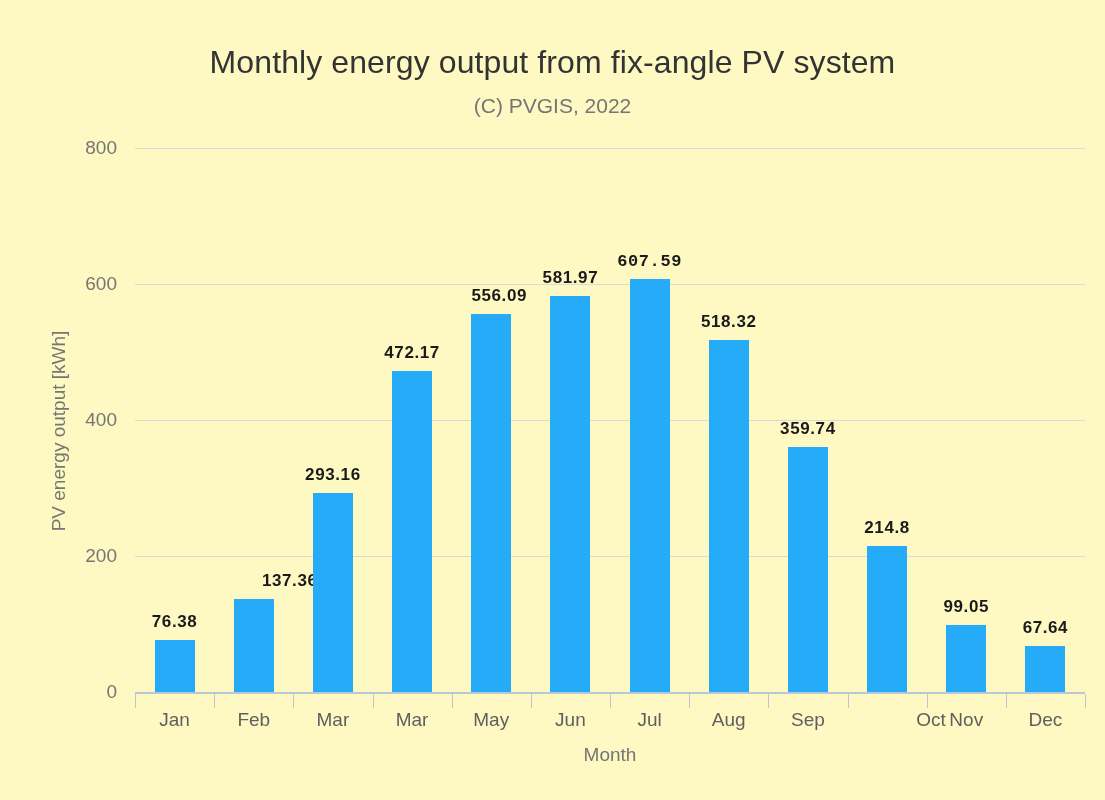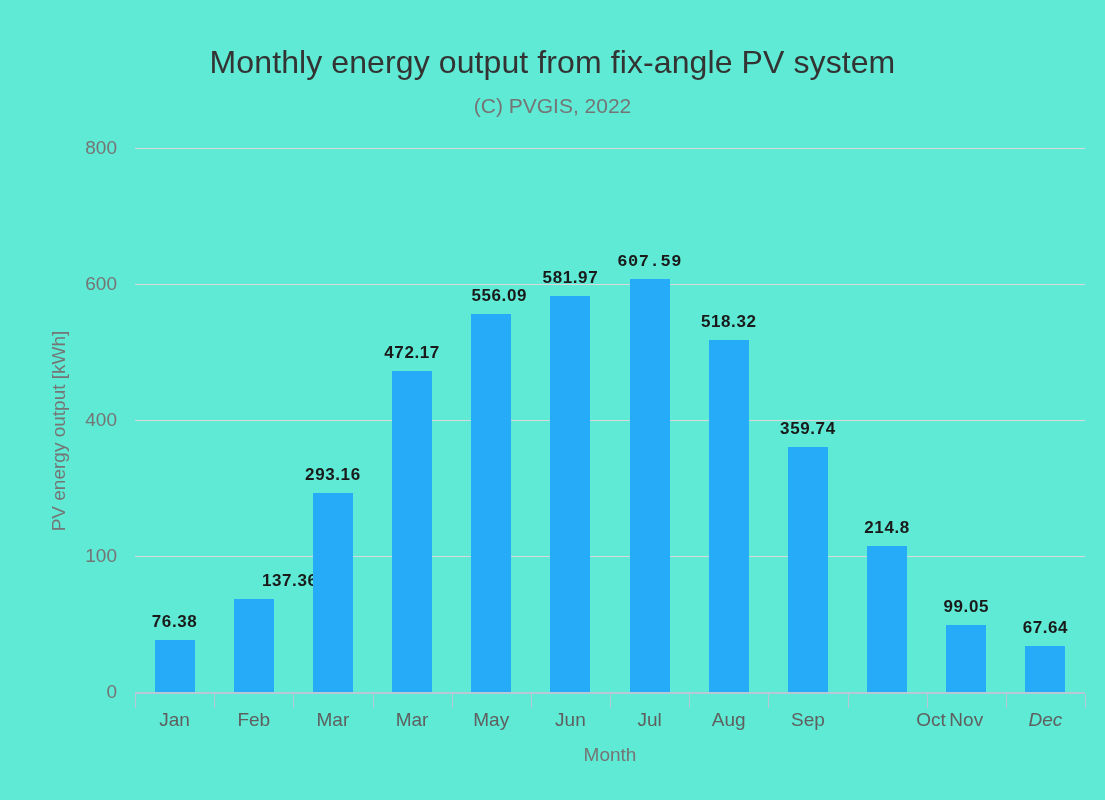--- a/index.html
+++ b/index.html
@@ -8,21 +8,21 @@
     background: #ffffff;
   }
   body {
     font-family: "Liberation Sans", sans-serif;
     -webkit-font-smoothing: antialiased;
   }
   #chart-root {
     position: relative;
     width: 1105px;
     height: 800px;
-    background: #5eead4;
+    background: #fef9c3;
     overflow: hidden;
   }
 
   
   .chart-title {
     position: absolute;
     left: 0;
     top: 44px;
     width: 1105px;
     text-align: center;
@@ -153,21 +153,21 @@
   <div class="chart-title">Monthly energy output from fix-angle PV system</div>
 
   <div class="chart-subtitle">(C) PVGIS, 2022</div>
 
   <div class="y-axis-title">PV energy output [kWh]</div>
 
   <div class="x-axis-title">Month</div>
 
   <div id="ytick-labels">
       <div class="ytick-label" style="top: 692px; left: 7px; color: rgb(117, 117, 117);">0</div>
-      <div class="ytick-label" style="top: 556px; left: 7px; color: rgb(117, 117, 117);">100</div>
+      <div class="ytick-label" style="top: 556px; left: 7px; color: rgb(117, 117, 117);">200</div>
       <div class="ytick-label" style="top: 420px; left: 7px; color: rgb(117, 117, 117);">400</div>
       <div class="ytick-label" style="top: 284px; left: 7px; color: rgb(117, 117, 117);">600</div>
       <div class="ytick-label" style="top: 148px; left: 7px; color: rgb(117, 117, 117);">800</div>
     </div>
 
   <div id="plot">
     <div id="gridlines">
         <div class="gridline" style="top: 408px; background: rgb(217, 217, 217);"></div>
         <div class="gridline" style="top: 272px; background: rgb(217, 217, 217);"></div>
         <div class="gridline" style="top: 136px; background: rgb(217, 217, 217);"></div>
@@ -245,16 +245,16 @@
       <div class="xtick-label" style="left: 253.75px;">Feb</div>
       <div class="xtick-label" style="left: 332.917px;">Mar</div>
       <div class="xtick-label" style="left: 412.083px;">Mar</div>
       <div class="xtick-label" style="left: 491.25px;">May</div>
       <div class="xtick-label" style="left: 570.417px;">Jun</div>
       <div class="xtick-label" style="left: 649.583px;">Jul</div>
       <div class="xtick-label" style="left: 728.75px;">Aug</div>
       <div class="xtick-label" style="left: 807.917px;">Sep</div>
       <div class="xtick-label" style="left: 887.083px; margin-left: 44px;">Oct</div>
       <div class="xtick-label" style="left: 966.25px;">Nov</div>
-      <div class="xtick-label" style="left: 1045.42px; font-style: italic;">Dec</div>
+      <div class="xtick-label" style="left: 1045.42px;">Dec</div>
     </div>
 
 </div>
 
 </body></html>

